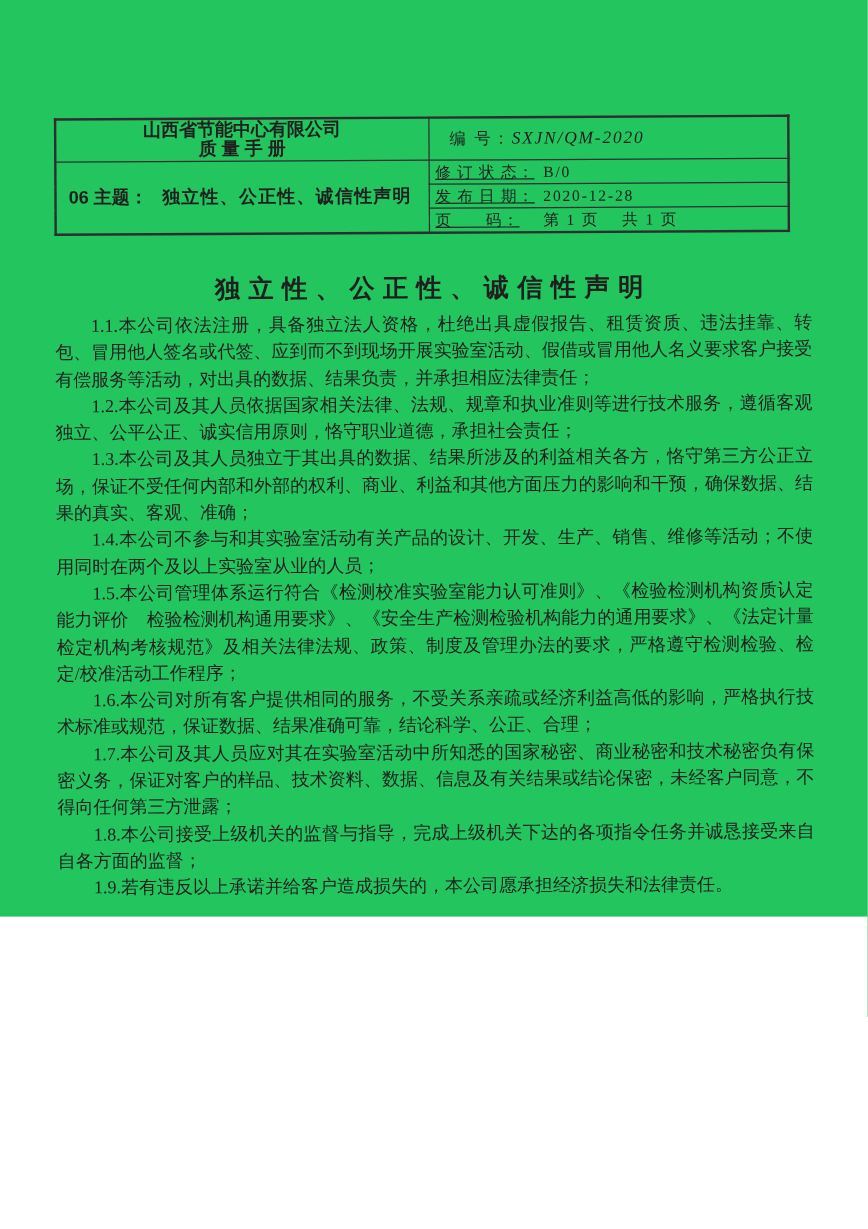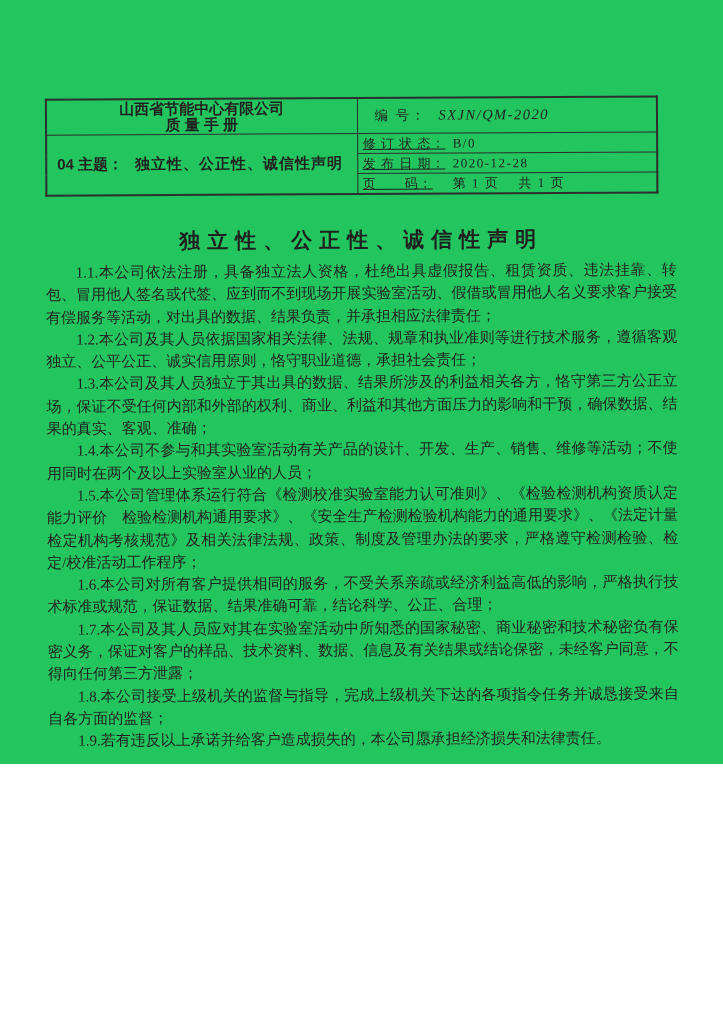--- a/index.html
+++ b/index.html
@@ -25,21 +25,21 @@
     border:2px solid #2e2e2e;
   }
   .header-table td { border:1px solid #2e2e2e; padding:0; vertical-align:middle; }
   .company-cell { width:311px; height:34px; text-align:center;
     font-family:"Liberation Sans","DejaVu Sans",sans-serif; font-weight:bold; font-size:15px; line-height:16px; }
   .subject-cell { height:57px; padding-left:10px !important;
     font-family:"Liberation Sans","DejaVu Sans",sans-serif; font-weight:bold; font-size:15px; }
   .subject-text { margin-left:12px; letter-spacing:1px; }
   .code-cell { height:34px; padding-left:17px !important; font-size:13.5px; letter-spacing:2px; }
   .code-value { font-family:"Liberation Serif",serif; font-style:italic; font-size:14.5px;
-    letter-spacing:1.5px; margin-left:12px; }
+    letter-spacing:1.5px; margin-left:0; }
   .field-cell { height:19px; padding-left:5px !important; font-size:13px; letter-spacing:1px; }
   .f-label { display:inline-block; min-width:86px;text-decoration:underline; }
   .f-value { margin-left:4px; letter-spacing:1.5px;text-align:center; }
 
   
   .doc-title {
     position:absolute; left:47px; top:226px; width:631px; margin:0;
     text-align:center; font-size:21px; font-weight:bold; letter-spacing:7px;
   }
   .body-text {
@@ -82,21 +82,21 @@
         <td class="company-cell">
           <div>山西省节能中心有限公司</div>
           <div>质 量 手 册</div>
         </td>
         <td class="code-cell">
           <span>编 号：</span><span class="code-value">SXJN/QM-2020</span>
         </td>
       </tr>
       <tr>
         <td class="subject-cell" rowspan="3">
-          <span>04 主题：</span><span class="subject-text">独立性、公正性、诚信性声明</span>
+          <span>06 主题：</span><span class="subject-text">独立性、公正性、诚信性声明</span>
         </td>
         <td class="field-cell">
           <span class="f-label">修 订 状 态：</span><span class="f-value">B/0</span>
         </td>
       </tr>
       <tr>
         <td class="field-cell">
           <span class="f-label">发 布 日 期：</span><span class="f-value">2020-12-28</span>
         </td>
       </tr>

